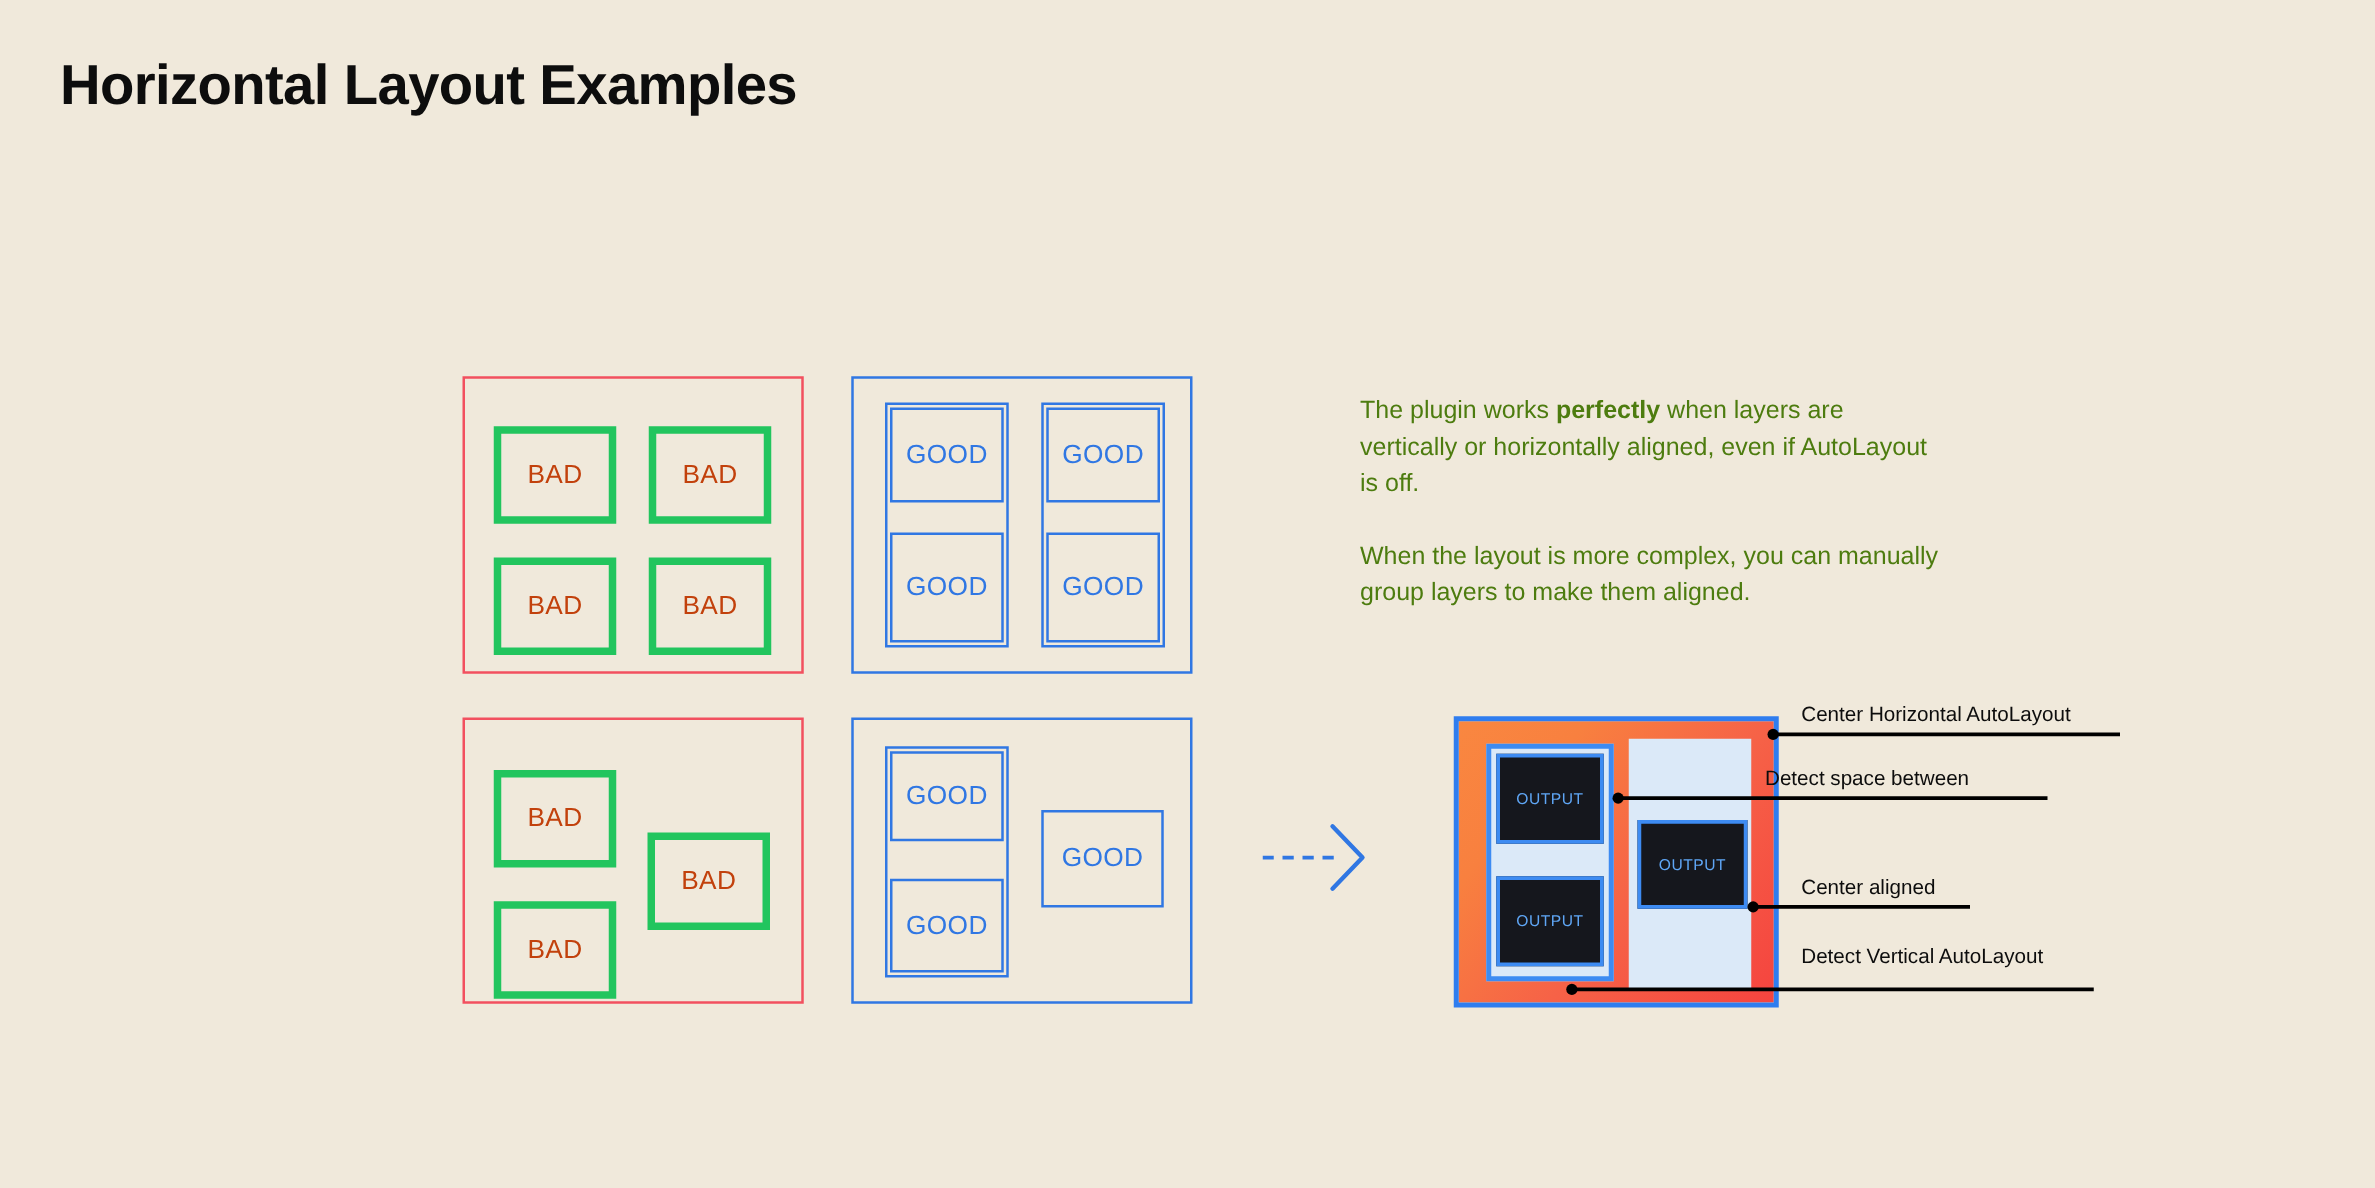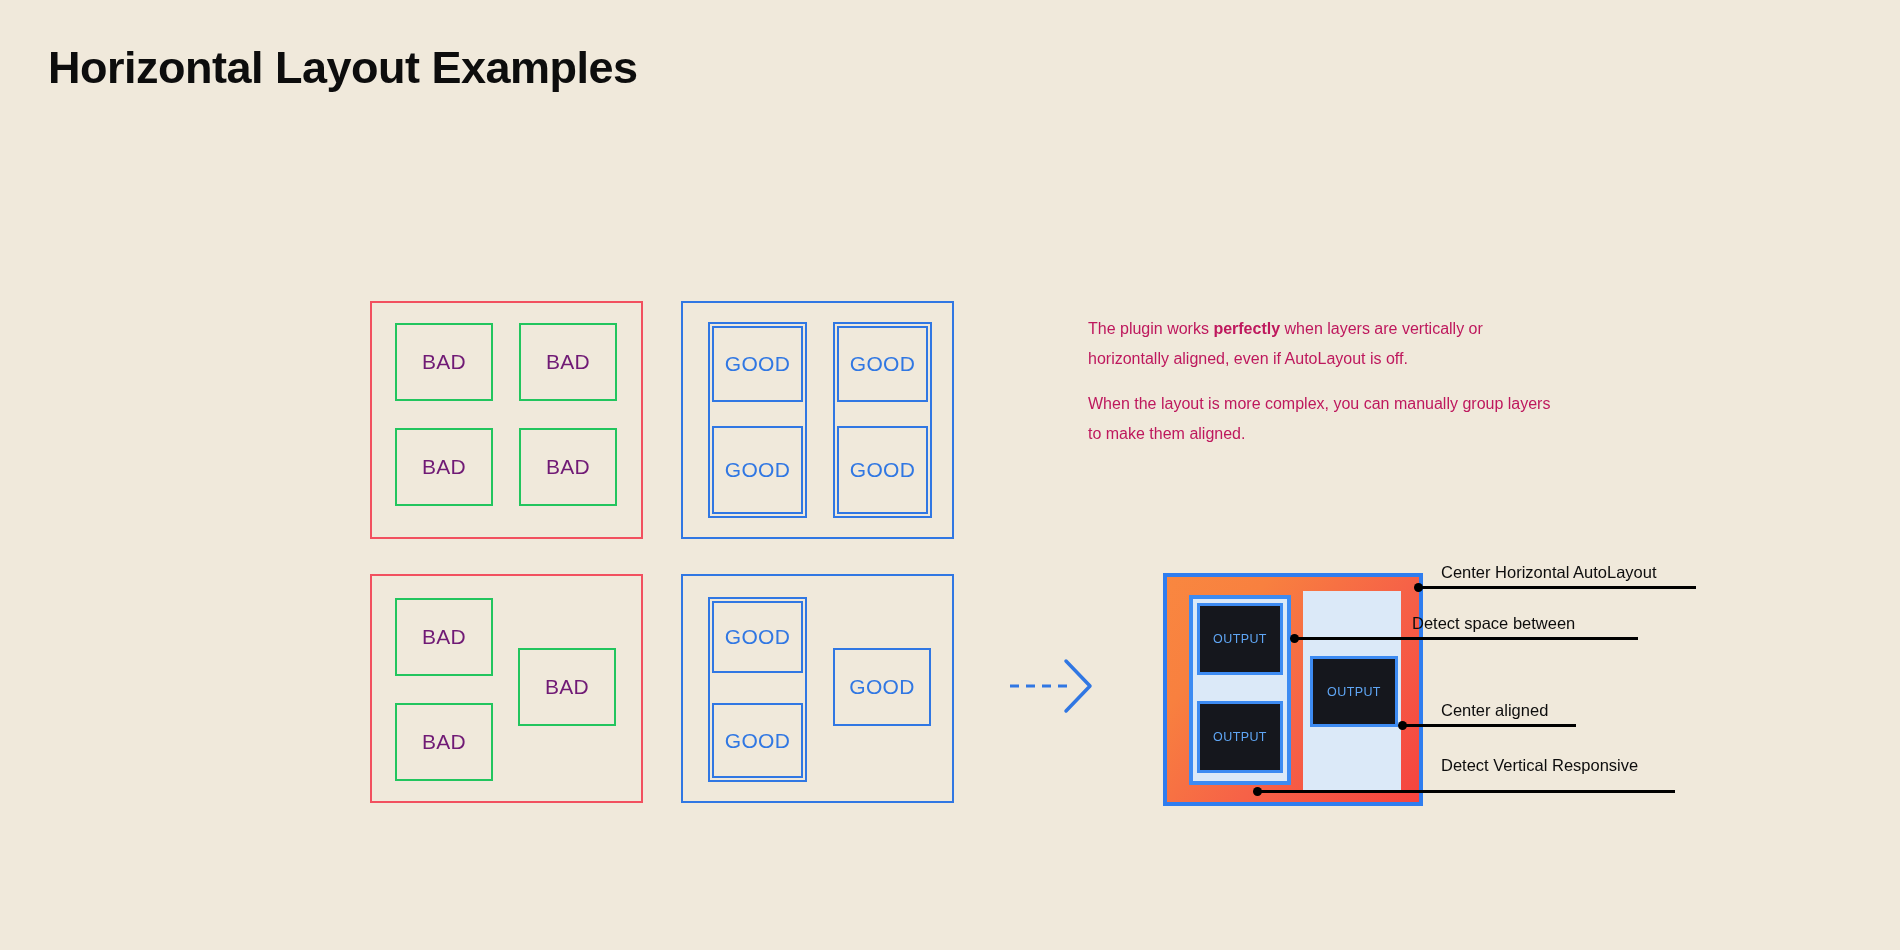--- a/index.html
+++ b/index.html
@@ -28,28 +28,29 @@
   }
 
   
   .bad-group {
     position: absolute;
     border: 2px solid #f2505f;
     box-sizing: border-box;
   }
   .bad-box {
     position: absolute;
-    border: 2px solid #22c55e;
-    box-sizing: border-box;
-    display: flex;
-    align-items: center;
-    justify-content: center;
-    color: #701a75;
+    border: 6px solid #22c55e;
+    box-sizing: border-box;
+    display: flex;
+    align-items: center;
+    justify-content: center;
+    color: #c2410c;
     font-size: 21px;
     letter-spacing: 0.3px;
+    margin-top: 18px;
   }
 
   
   .good-group {
     position: absolute;
     border: 2px solid #3077e3;
     box-sizing: border-box;
   }
   .good-wrap {
     position: absolute;
@@ -66,26 +67,26 @@
     color: #3077e3;
     font-size: 21px;
     letter-spacing: 0.3px;
   }
 
   
   .copy {
     position: absolute;
     left: 1088px;
     width: 470px;
-    color: #be185d;
-    font-size: 16px;
+    color: #4d7c0f;
+    font-size: 20px;
     line-height: 29.5px;
   }
   .copy p { margin: 0; }
-  .copy p + p { margin-top: 16px; }
+  .copy p + p { margin-top: 28px; }
   .copy b { font-weight: 700; }
 
   
   .arrow {
     position: absolute;
     left: 1010px;
     top: 655px;
   }
 
   
@@ -234,13 +235,13 @@
 <div class="anno-dot" style="left:1290px; top:634px;"></div>
 <div class="anno-line" style="left:1294px; top:637px; width:344px;"></div>
 <div class="anno-label" style="left:1412px; top:614px;">Detect space between</div>
 
 <div class="anno-dot" style="left:1398px; top:721px;"></div>
 <div class="anno-line" style="left:1402px; top:724px; width:174px;"></div>
 <div class="anno-label" style="left:1441px; top:701px;">Center aligned</div>
 
 <div class="anno-dot" style="left:1253px; top:787px;"></div>
 <div class="anno-line" style="left:1257px; top:790px; width:418px;"></div>
-<div class="anno-label" style="left:1441px; top:756px;">Detect Vertical Responsive</div>
+<div class="anno-label" style="left:1441px; top:756px;">Detect Vertical AutoLayout</div>
 
 </body></html>

